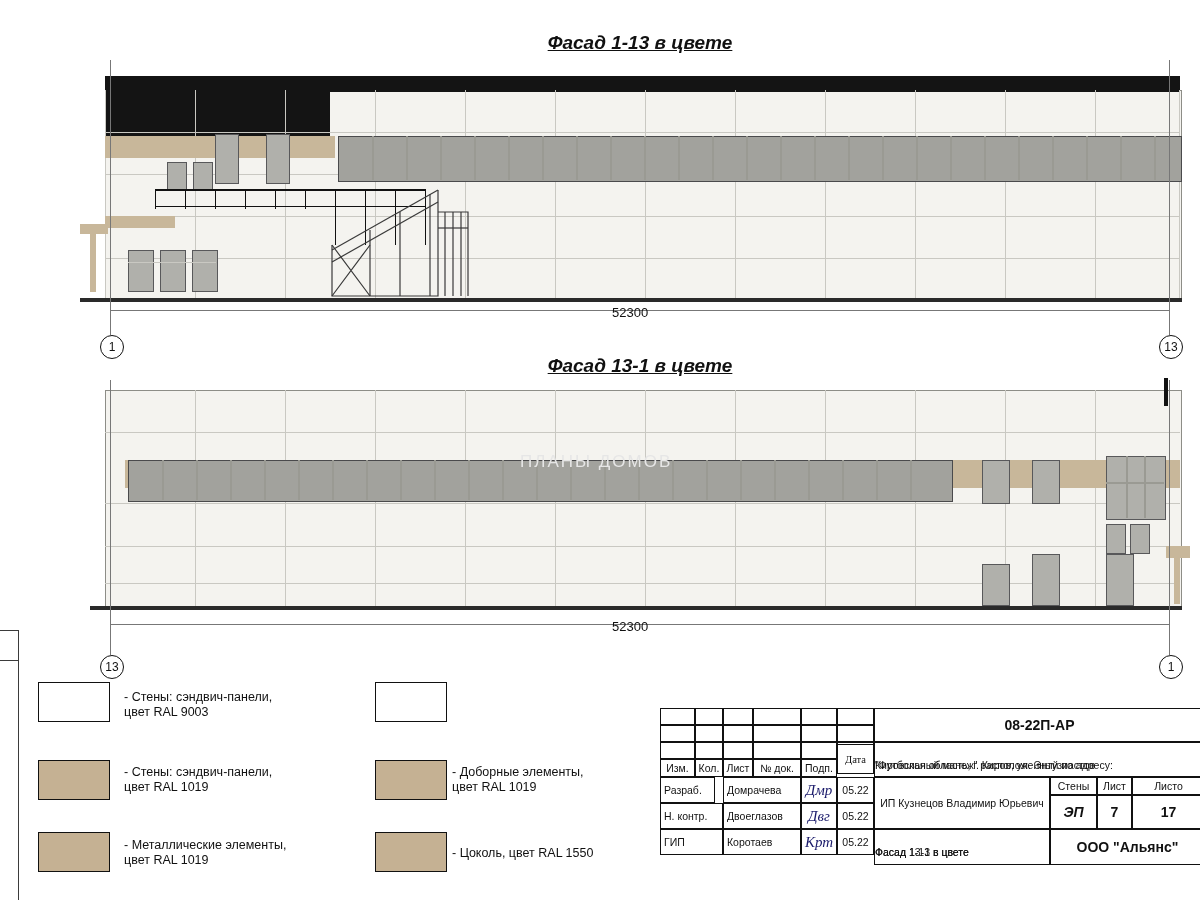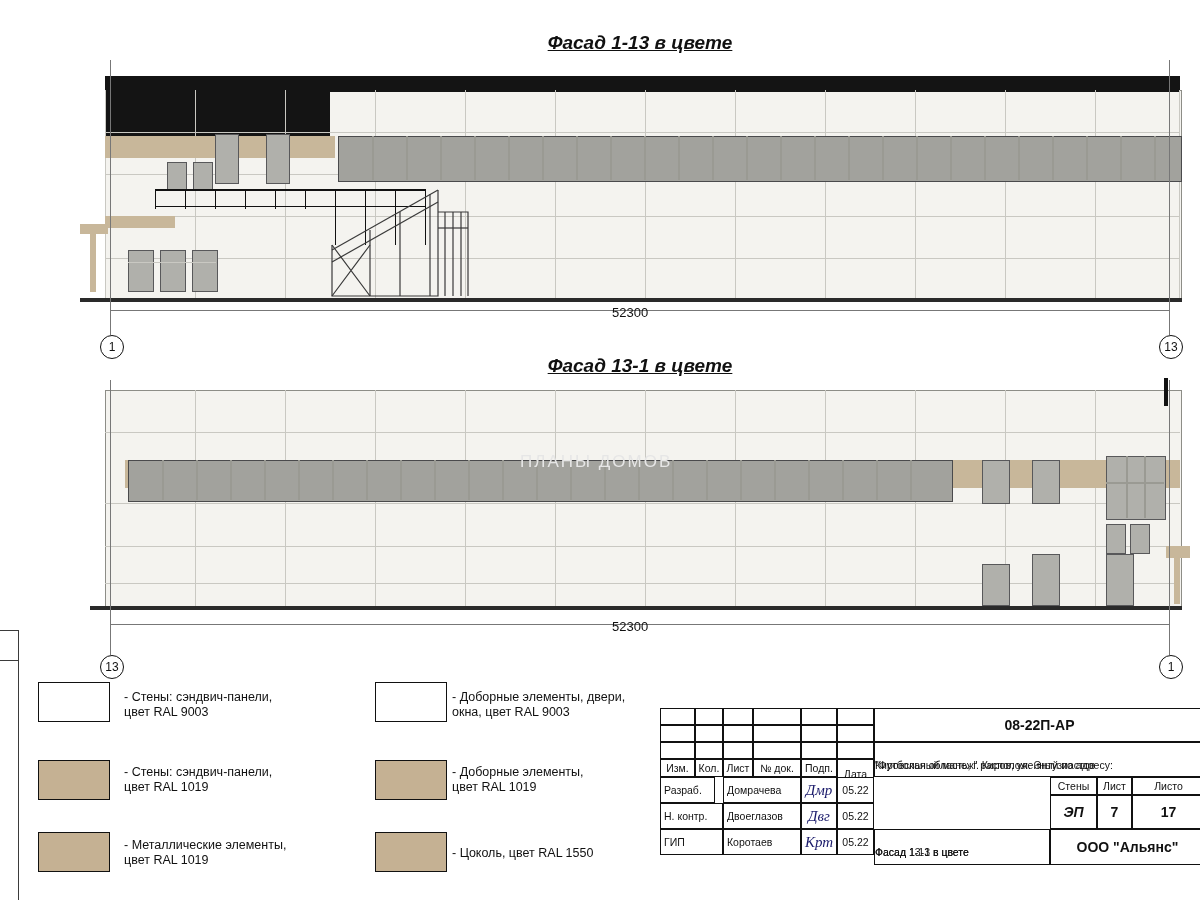--- a/index.html
+++ b/index.html
@@ -250,22 +250,20 @@
 
   <div class="ln thin" style="left:0px;top:630px;width:18px;height:1px;"></div>
   <div class="ln thin" style="left:0px;top:660px;width:18px;height:1px;"></div>
   <div class="ln thin" style="left:18px;top:630px;width:1px;height:270px;"></div>
 
   <div class="legend-sw" style="left:38px;top:682px;background:#ffffff;"></div>
   <div class="legend-tx" style="left:124px;top:690px;width:230px;">- Стены: сэндвич-панели,
 цвет RAL 9003</div>
 
   <div class="legend-sw" style="left:375px;top:682px;background:#ffffff;"></div>
-  <div class="legend-tx" style="left:452px;top:690px;width:240px;">- Доборные элементы, двери,
-окна, цвет RAL 9003</div>
 
   <div class="legend-sw" style="left:38px;top:760px;background:#c5b193;"></div>
   <div class="legend-tx" style="left:124px;top:765px;width:230px;">- Стены: сэндвич-панели,
 цвет RAL 1019</div>
 
   <div class="legend-sw" style="left:375px;top:760px;background:#c5b193;"></div>
   <div class="legend-tx" style="left:452px;top:765px;width:240px;">- Доборные элементы,
 цвет RAL 1019</div>
 
   <div class="legend-sw" style="left:38px;top:832px;background:#c5b193;"></div>
@@ -296,21 +294,21 @@
     <div class="cell" style="left:63px;top:34px;width:30px;height:17px;"></div>
     <div class="cell" style="left:93px;top:34px;width:48px;height:17px;"></div>
     <div class="cell" style="left:141px;top:34px;width:36px;height:17px;"></div>
     <div class="cell" style="left:177px;top:34px;width:37px;height:17px;"></div>
 
     <div class="cell" style="left:0;top:51px;width:35px;height:18px;">Изм.</div>
     <div class="cell" style="left:35px;top:51px;width:28px;height:18px;">Кол.</div>
     <div class="cell" style="left:63px;top:51px;width:30px;height:18px;">Лист</div>
     <div class="cell" style="left:93px;top:51px;width:48px;height:18px;">№ док.</div>
     <div class="cell" style="left:141px;top:51px;width:36px;height:18px;">Подп.</div>
-    <div class="cell" style="left:177px;top:51px;width:37px;height:30px;">Дата</div>
+    <div class="cell" style="left:177px;top:36px;width:37px;height:30px;font-family:Liberation Serif, serif;">Дата</div>
 
     <div class="cell l" style="left:0;top:69px;width:55px;height:26px;">Разраб.</div>
     <div class="cell l" style="left:63px;top:69px;width:78px;height:26px;">Домрачева</div>
     <div class="cell sig" style="left:141px;top:69px;width:36px;height:26px;">Дмр</div>
     <div class="cell" style="left:177px;top:69px;width:37px;height:26px;">05.22</div>
 
     <div class="cell l" style="left:0;top:95px;width:63px;height:26px;">Н. контр.</div>
     <div class="cell l" style="left:63px;top:95px;width:78px;height:26px;">Двоеглазов</div>
     <div class="cell sig" style="left:141px;top:95px;width:36px;height:26px;">Двг</div>
     <div class="cell" style="left:177px;top:95px;width:37px;height:26px;">05.22</div>
@@ -322,20 +320,21 @@
 
     <div class="cell big" style="left:214px;top:0;width:331px;height:34px;">08-22П-АР</div>
 
     <div class="cell" style="left:214px;top:34px;width:331px;height:35px;">
       <div style="position:relative;width:100%;text-align:center;">
         <div>"Футбольный манеж" расположенный по адресу:</div>
         <div>Кировская область, г. Киров, ул. Энтузиастов</div>
       </div>
     </div>
 
+    <div class="cell" style="left:214px;top:69px;width:176px;height:52px;">ИП Кузнецов Владимир Юрьевич</div>
 
     <div class="cell" style="left:390px;top:69px;width:47px;height:18px;">Стены</div>
     <div class="cell" style="left:437px;top:69px;width:35px;height:18px;">Лист</div>
     <div class="cell" style="left:472px;top:69px;width:73px;height:18px;">Листо</div>
 
     <div class="cell big" style="left:390px;top:87px;width:47px;height:34px;font-style:italic;">ЭП</div>
     <div class="cell big" style="left:437px;top:87px;width:35px;height:34px;">7</div>
     <div class="cell big" style="left:472px;top:87px;width:73px;height:34px;">17</div>
 
     <div class="cell" style="left:214px;top:121px;width:176px;height:36px;">

